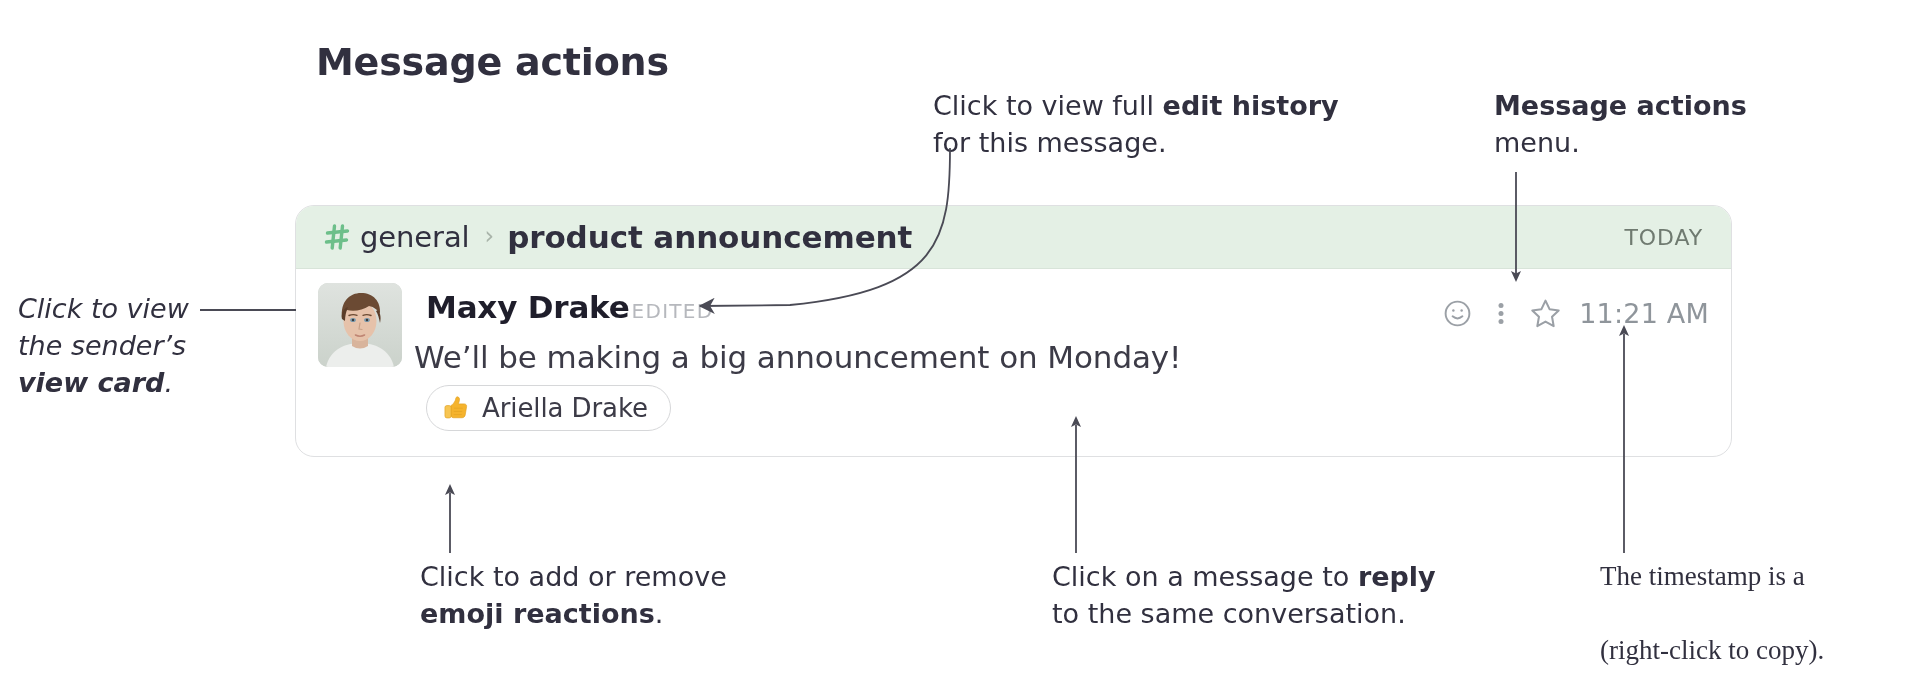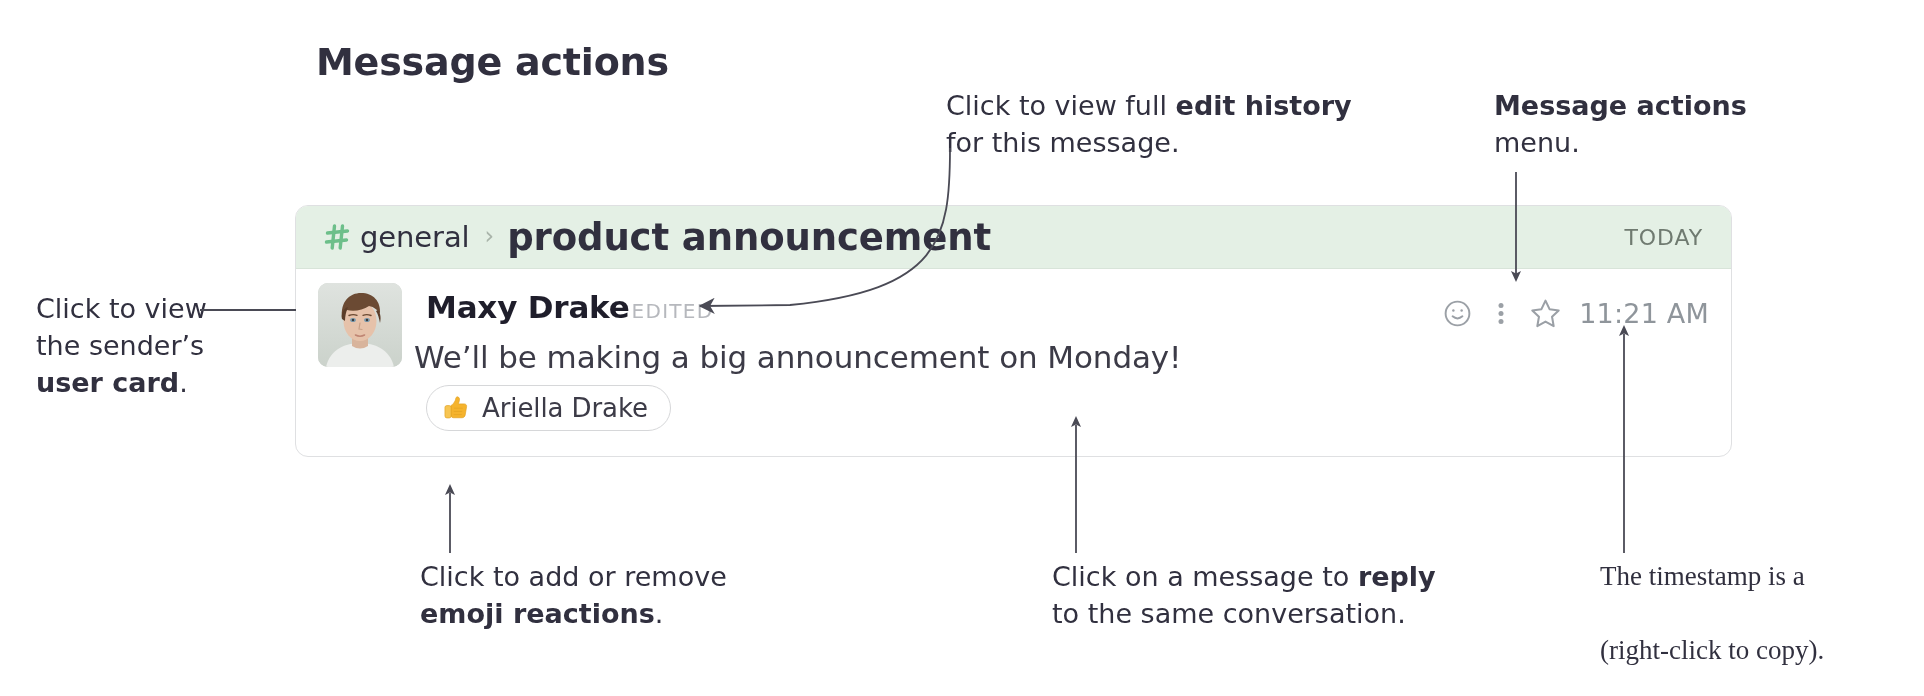--- a/index.html
+++ b/index.html
@@ -32,35 +32,35 @@
 
   
   .annot {
     font-size: 27px;
     line-height: 37px;
     color: #31303f;
     font-weight: 400;
   }
   .annot b { font-weight: 700; }
 
-  #annot-edit-history { left: 933px; top: 87px; width: 430px; margin-left: 13px; }
+  #annot-edit-history { left: 933px; top: 87px; width: 430px; }
   #annot-actions-menu { left: 1494px; top: 87px; width: 300px; }
-  #annot-user-card    { left: 36px;  top: 290px; width: 230px; }
+  #annot-user-card    { left: 18px;  top: 290px; width: 230px; font-style: italic; }
   #annot-emoji        { left: 420px; top: 558px; width: 360px; }
   #annot-reply        { left: 1052px;top: 558px; width: 400px; }
   #annot-timestamp    { left: 1600px;top: 558px; width: 320px; font-family: Liberation Serif, serif; }
 
   
   #message-card {
     left: 295px;
     top: 205px;
     width: 1437px;
     height: 252px;
     border: 1px solid #dfe0e2;
-    border-radius: 13px;
+    border-radius: 19px;
     background: #ffffff;
     box-sizing: border-box;
     overflow: hidden;
   }
 
   #card-header {
     position: relative;
     height: 63px;
     background: #e4f0e5;
     border-bottom: 1px solid #d8e4d9;
@@ -84,21 +84,21 @@
   }
   #breadcrumb-chevron {
     margin: 0 13px 0 15px;
     color: #a9b4aa;
     font-size: 24px;
     line-height: 1;
     font-weight: 400;
     transform: translateY(-1px);
   }
   #topic-name {
-    font-size: 37px;
+    font-size: 31px;
     font-weight: 600;
     color: #31303f;
     letter-spacing: -0.1px;
   }
   #today-label {
     margin-left: auto;
     font-size: 22px;
     letter-spacing: 0.9px;
     color: #6f7a70;
     font-weight: 400;
@@ -222,21 +222,21 @@
 </div>
 
 <div class="abs annot" id="annot-actions-menu">
   <b>Message actions</b><br>
   <span>menu.</span>
 </div>
 
 <div class="abs annot" id="annot-user-card">
   <span>Click to view</span><br>
   <span>the sender’s</span><br>
-  <b>user card</b><span>.</span>
+  <b>view card</b><span>.</span>
 </div>
 
 <div class="abs annot" id="annot-emoji">
   <span>Click to add or remove</span><br>
   <b>emoji reactions</b><span>.</span>
 </div>
 
 <div class="abs annot" id="annot-reply">
   <span>Click on a message to </span><b>reply</b><br>
   <span>to the same conversation.</span>

